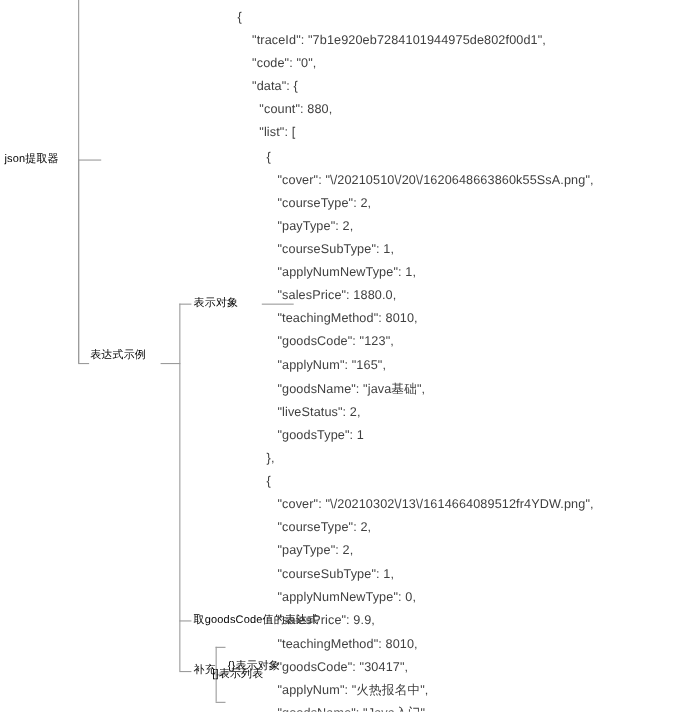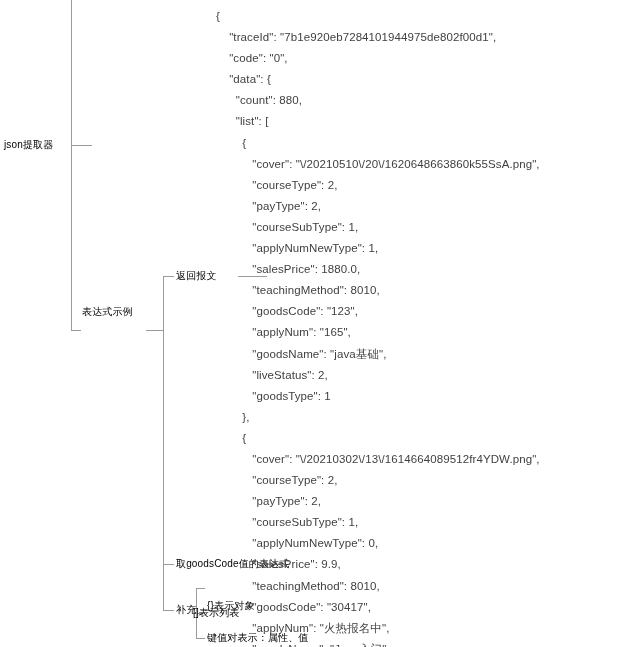--- a/index.html
+++ b/index.html
@@ -74,44 +74,43 @@
 
   <div class="node" style="left:4px; top:138px;">json提取器</div>
 
   <div class="hline" style="left:71px; top:145px; width:21px;"></div>
 
   <div class="vline" style="left:71px; top:0px; height:330px;"></div>
   <div class="vline" style="left:71px; top:145px; height:185px;"></div>
 
   <div class="hline" style="left:71px; top:330px; width:10px;"></div>
 
-  <div class="node" style="left:82px; top:305px;">表达式示例</div>
+  <div class="node" style="left:82px; top:316px;">表达式示例</div>
 
   <div class="hline" style="left:146px; top:330px; width:18px;"></div>
 
   <div class="vline" style="left:163px; top:276px; height:334px;"></div>
 
   <div class="hline" style="left:163px; top:276px; width:11px;"></div>
-  <div class="node" style="left:176px; top:269px;">返回报文</div>
+  <div class="node" style="left:176px; top:269px;">表示对象</div>
   <div class="hline" style="left:238px; top:276px; width:29px;"></div>
 
   <div class="hline" style="left:163px; top:564px; width:11px;"></div>
   <div class="node" style="left:176px; top:557px;">取goodsCode值的表达式</div>
   <div class="hline" style="left:265px; top:564px; width:25px;"></div>
 
   <div class="hline" style="left:163px; top:610px; width:11px;"></div>
   <div class="node" style="left:176px; top:603px;">补充</div>
   <div class="hline" style="left:205px; top:610px; width:22px;"></div>
 
   <div class="vline" style="left:196px; top:588px; height:50px;"></div>
 
   <div class="hline" style="left:196px; top:588px; width:9px;"></div>
   <div class="node" style="left:207px; top:581px;margin-top:18px;">{}表示对象</div>
 
   <div class="hline" style="left:196px; top:613px; width:9px;"></div>
   <div class="node" style="left:193px; top:606px;">[]表示列表</div>
 
   <div class="hline" style="left:196px; top:638px; width:9px;"></div>
-  <div class="node" style="left:207px; top:631px;">键值对表示：属性、值</div>
 
   <div id="json-block"><span class="jline">{</span><span class="jline">    "traceId": "7b1e920eb7284101944975de802f00d1",</span><span class="jline">    "code": "0",</span><span class="jline">    "data": {</span><span class="jline">      "count": 880,</span><span class="jline">      "list": [</span><span class="jline">        {</span><span class="jline">           "cover": "\/20210510\/20\/1620648663860k55SsA.png",</span><span class="jline">           "courseType": 2,</span><span class="jline">           "payType": 2,</span><span class="jline">           "courseSubType": 1,</span><span class="jline">           "applyNumNewType": 1,</span><span class="jline">           "salesPrice": 1880.0,</span><span class="jline">           "teachingMethod": 8010,</span><span class="jline">           "goodsCode": "123",</span><span class="jline">           "applyNum": "165",</span><span class="jline">           "goodsName": "java基础",</span><span class="jline">           "liveStatus": 2,</span><span class="jline">           "goodsType": 1</span><span class="jline">        },</span><span class="jline">        {</span><span class="jline">           "cover": "\/20210302\/13\/1614664089512fr4YDW.png",</span><span class="jline">           "courseType": 2,</span><span class="jline">           "payType": 2,</span><span class="jline">           "courseSubType": 1,</span><span class="jline">           "applyNumNewType": 0,</span><span class="jline">           "salesPrice": 9.9,</span><span class="jline">           "teachingMethod": 8010,</span><span class="jline">           "goodsCode": "30417",</span><span class="jline">           "applyNum": "火热报名中",</span><span class="jline">           "goodsName": "Java入门",</span></div>
 
 </div>
 
 </body></html>

